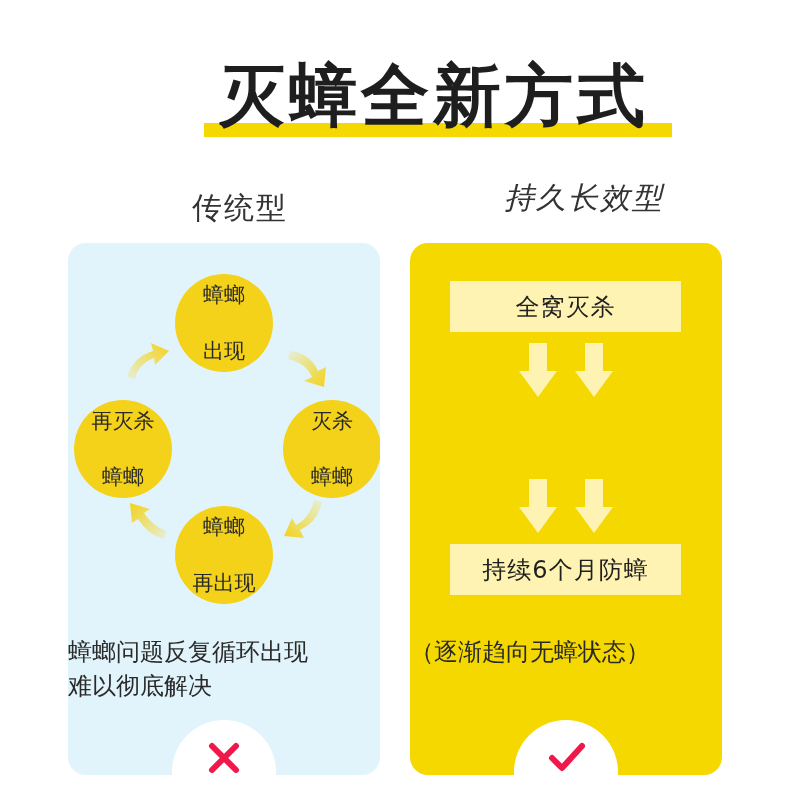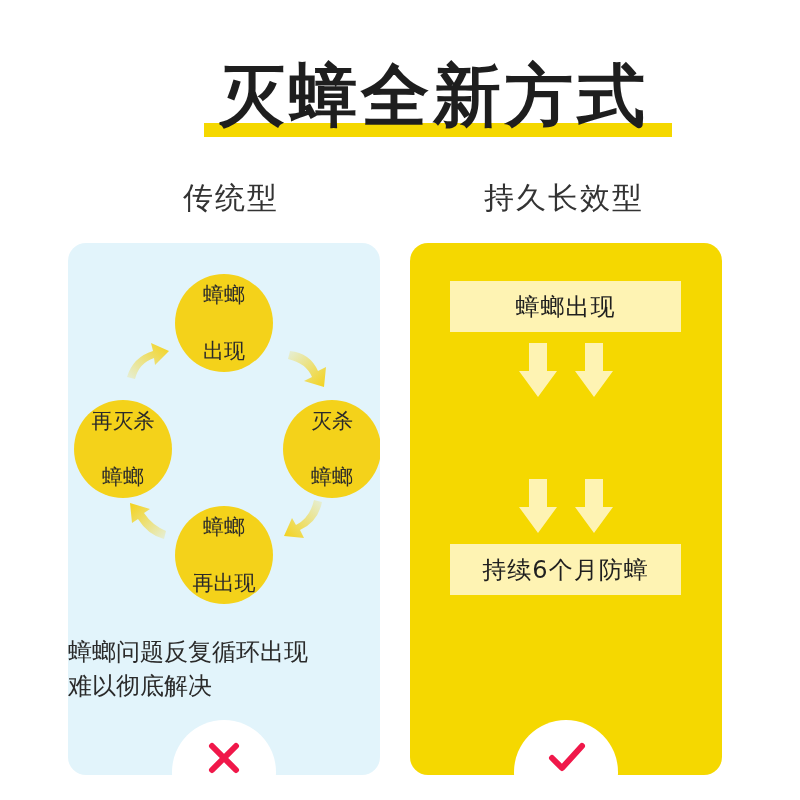--- a/index.html
+++ b/index.html
@@ -4,22 +4,22 @@
   <style>
     * { margin: 0; padding: 0; box-sizing: border-box; }
     html, body { width: 800px; height: 800px; background: #ffffff; overflow: hidden; }
     body { position: relative; font-family: "DejaVu Sans", "Liberation Sans", sans-serif; color: #222; }
 
     .title-wrap { position: absolute; left: 0; top: 0; width: 800px; height: 150px; margin-left: 33px; }
     .title-bar { position: absolute; left: 171px; top: 123px; width: 468px; height: 14px; background: #f5d800; }
     .title { position: absolute; left: 0; width: 800px; top: 56px; text-align: center; font-size: 68px; font-weight: bold; color: #1e1e1e; letter-spacing: 4px; line-height: 80px; }
 
     .col-label { position: absolute; top: 178px; font-size: 30px; color: #333; text-align: center; line-height: 40px; letter-spacing: 2px; }
-    .col-left-label { left: 75px; width: 312px; }
-    .col-right-label { left: 408px; width: 312px; }
+    .col-left-label { left: 84px; width: 312px; margin-top: 10px; }
+    .col-right-label { left: 428px; width: 312px; font-style: italic; }
 
     .card { position: absolute; top: 243px; width: 312px; height: 532px; border-radius: 18px; overflow: hidden; }
     .card-left { left: 68px; background: #e2f4fb; }
     .card-right { left: 410px; background: #f5d800; }
 
     
     .circle { position: absolute; width: 98px; height: 98px; border-radius: 50%; background: #f4d21a; display: flex; flex-direction: column; align-items: center; justify-content: center; font-size: 21px; line-height: 28px; color: #2a2a2a; text-align: center; gap: 28px; }
     .c-top { left: 107px; top: 31px; }
     .c-right { left: 215px; top: 157px; }
     .c-left { left: 6px; top: 157px; }
@@ -120,36 +120,37 @@
   </div>
 
   <div class="badge">
     <svg class="badge-icon" viewBox="0 0 40 40">
       <path d="M8 8 L32 32 M32 8 L8 32" stroke="#f0184a" stroke-width="6" stroke-linecap="round" fill="none"></path>
     </svg>
   </div>
 </div>
 
 <div class="card card-right">
-  <div class="step-box step-1">蟑螂出现</div>
+  <div class="step-box step-1">全窝灭杀</div>
 
   <svg class="down-arrows down-1" viewBox="0 0 96 54">
     <path d="M10 0 H28 V28 H38 L19 54 L0 28 H10 Z" fill="#fef3b3"></path>
     <path d="M66 0 H84 V28 H94 L75 54 L56 28 H66 Z" fill="#fef3b3"></path>
   </svg>
 
 
   <svg class="down-arrows down-2" viewBox="0 0 96 54">
     <path d="M10 0 H28 V28 H38 L19 54 L0 28 H10 Z" fill="#fef3b3"></path>
     <path d="M66 0 H84 V28 H94 L75 54 L56 28 H66 Z" fill="#fef3b3"></path>
   </svg>
 
   <div class="step-box step-3">持续6个月防蟑</div>
 
   <div class="card-caption">
+    <div>（逐渐趋向无蟑状态）</div>
   </div>
 
   <div class="badge">
     <svg class="badge-icon" viewBox="0 0 40 40">
       <path d="M6 20 L16 30 L36 8" stroke="#f0184a" stroke-width="6" stroke-linecap="round" stroke-linejoin="round" fill="none"></path>
     </svg>
   </div>
 </div>
 
 </body></html>

